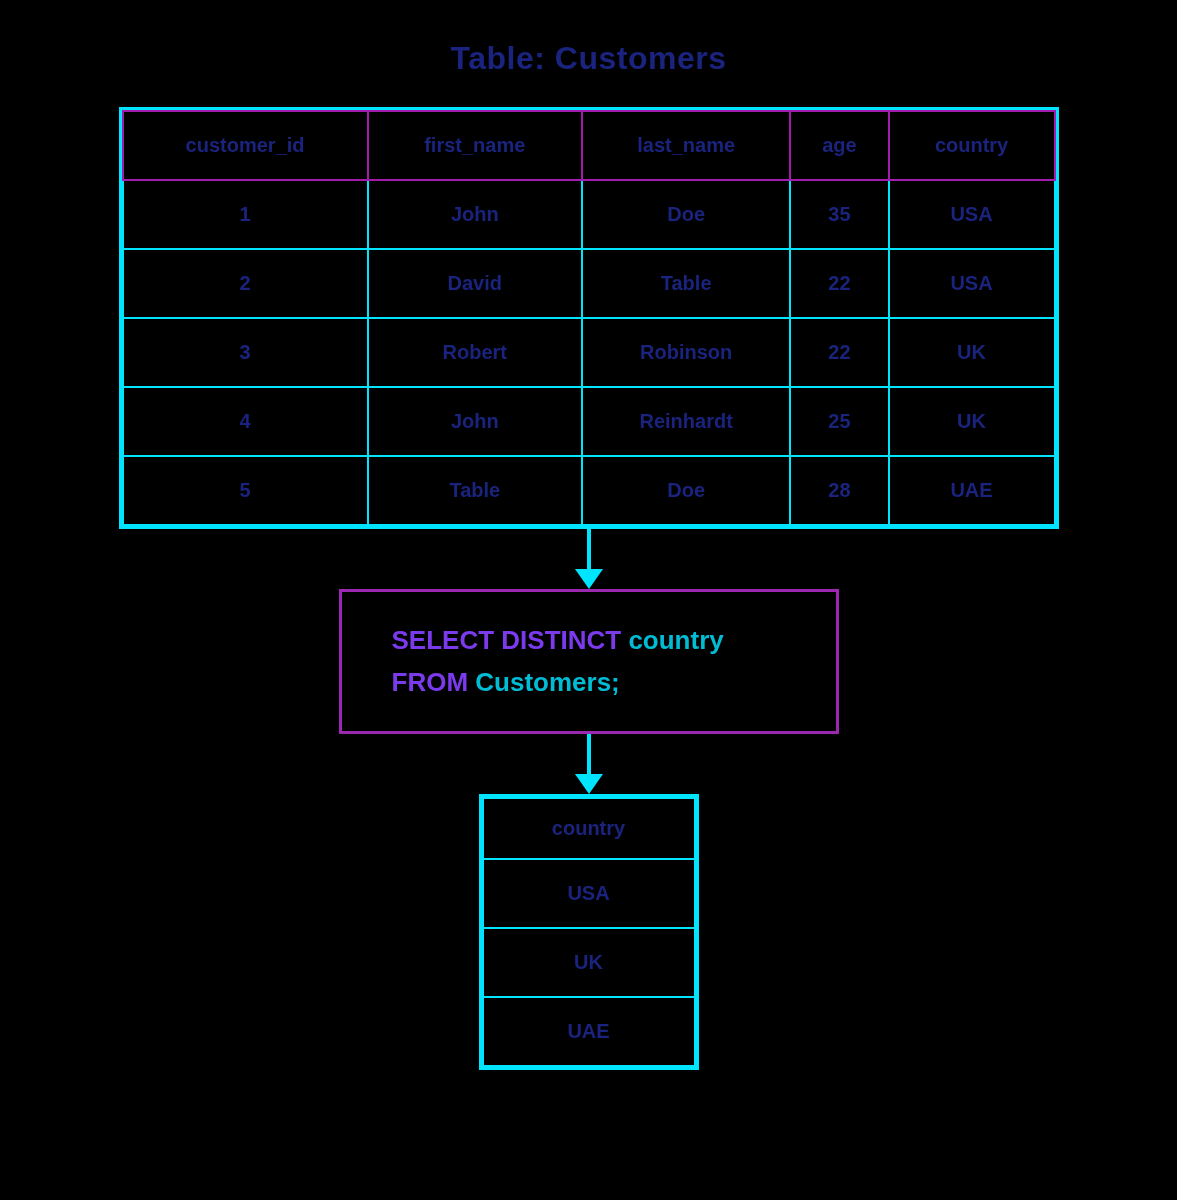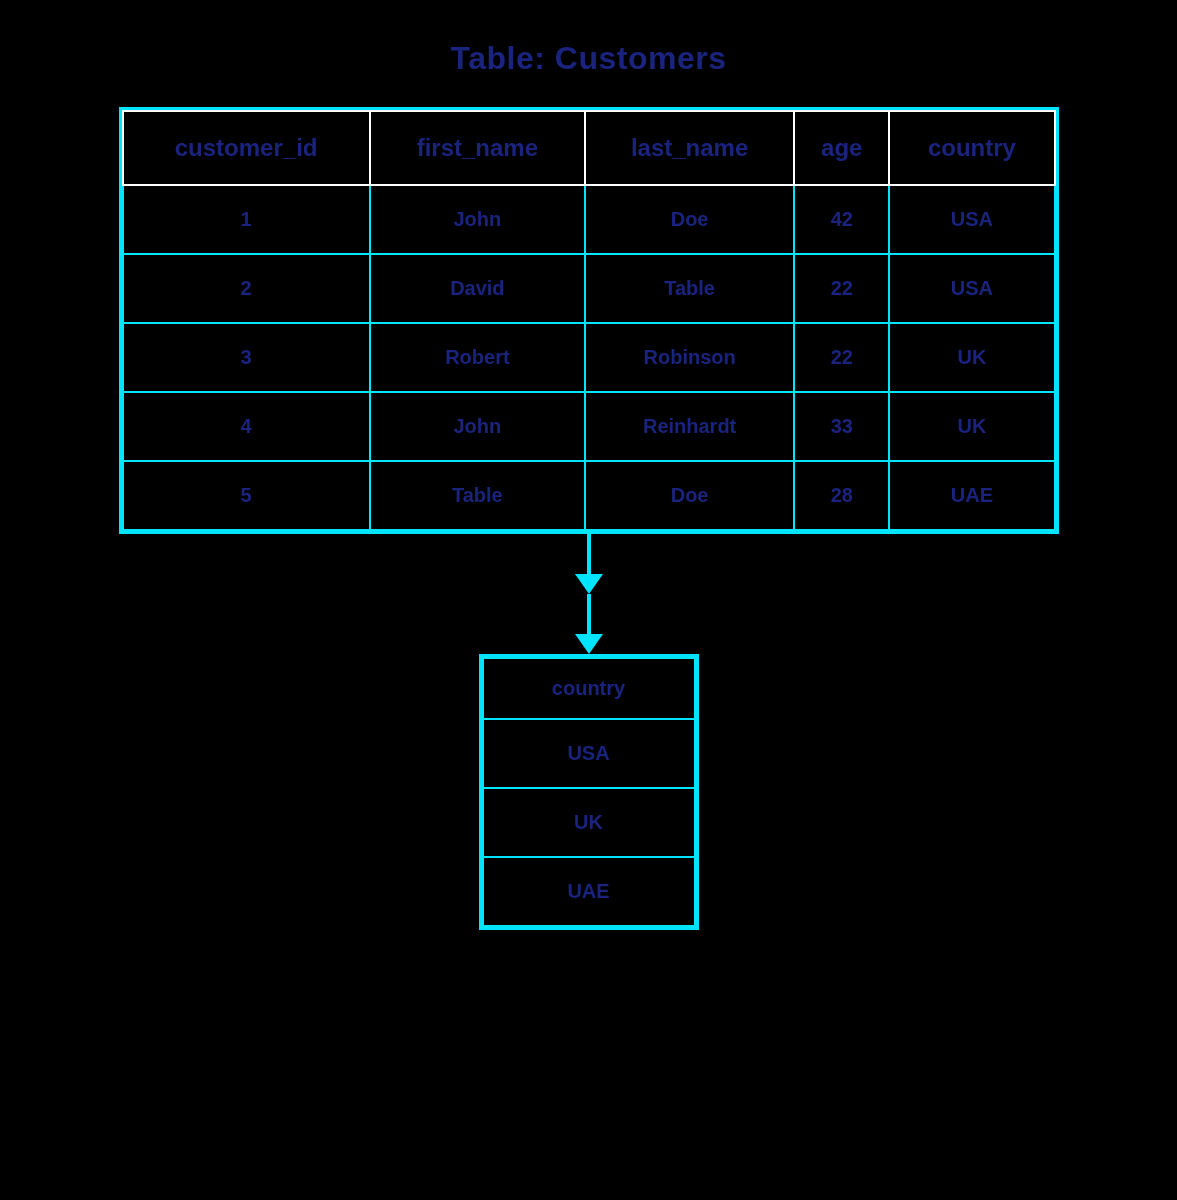--- a/index.html
+++ b/index.html
@@ -36,25 +36,25 @@
       width: 940px;
     }
 
     .source-table {
       width: 100%;
       border-collapse: collapse;
     }
 
     .source-table th {
       color: #1a237e;
-      font-size: 24px;
+      font-size: 20px;
       font-weight: bold;
       text-align: center;
       padding: 22px 10px;
-      border: 2px solid #ffffff;
+      border: 2px solid #a21caf;
       background: transparent;
     }
 
     .source-table td {
       color: #1a237e;
       font-size: 20px;
       font-weight: bold;
       text-align: center;
       padding: 22px 10px;
       border: 2px solid #00e5ff;
@@ -150,60 +150,66 @@
           <th>last_name</th>
           <th>age</th>
           <th>country</th>
         </tr>
       </thead>
       <tbody id="source-tbody">
       <tr>
             <td>1</td>
             <td>John</td>
             <td>Doe</td>
-            <td>42</td>
+            <td>35</td>
             <td>USA</td>
           </tr>
           <tr>
             <td>2</td>
             <td>David</td>
             <td>Table</td>
             <td>22</td>
             <td>USA</td>
           </tr>
           <tr>
             <td>3</td>
             <td>Robert</td>
             <td>Robinson</td>
             <td>22</td>
             <td>UK</td>
           </tr>
           <tr>
             <td>4</td>
             <td>John</td>
             <td>Reinhardt</td>
-            <td>33</td>
+            <td>25</td>
             <td>UK</td>
           </tr>
           <tr>
             <td>5</td>
             <td>Table</td>
             <td>Doe</td>
             <td>28</td>
             <td>UAE</td>
           </tr>
         </tbody>
     </table>
   </div>
 
   <div class="arrow-container">
     <div class="arrow-line"></div>
     <div class="arrow-head"></div>
   </div>
 
+  <div class="sql-box">
+    <div class="sql-text">
+      <span class="sql-keyword">SELECT DISTINCT</span><span class="sql-plain"> country</span><br>
+      <span class="sql-keyword">FROM</span><span class="sql-plain"> Customers;</span>
+    </div>
+  </div>
 
   <div class="arrow-container">
     <div class="arrow-line"></div>
     <div class="arrow-head"></div>
   </div>
 
   <div class="result-table-wrapper">
     <table class="result-table">
       <thead>
         <tr>

